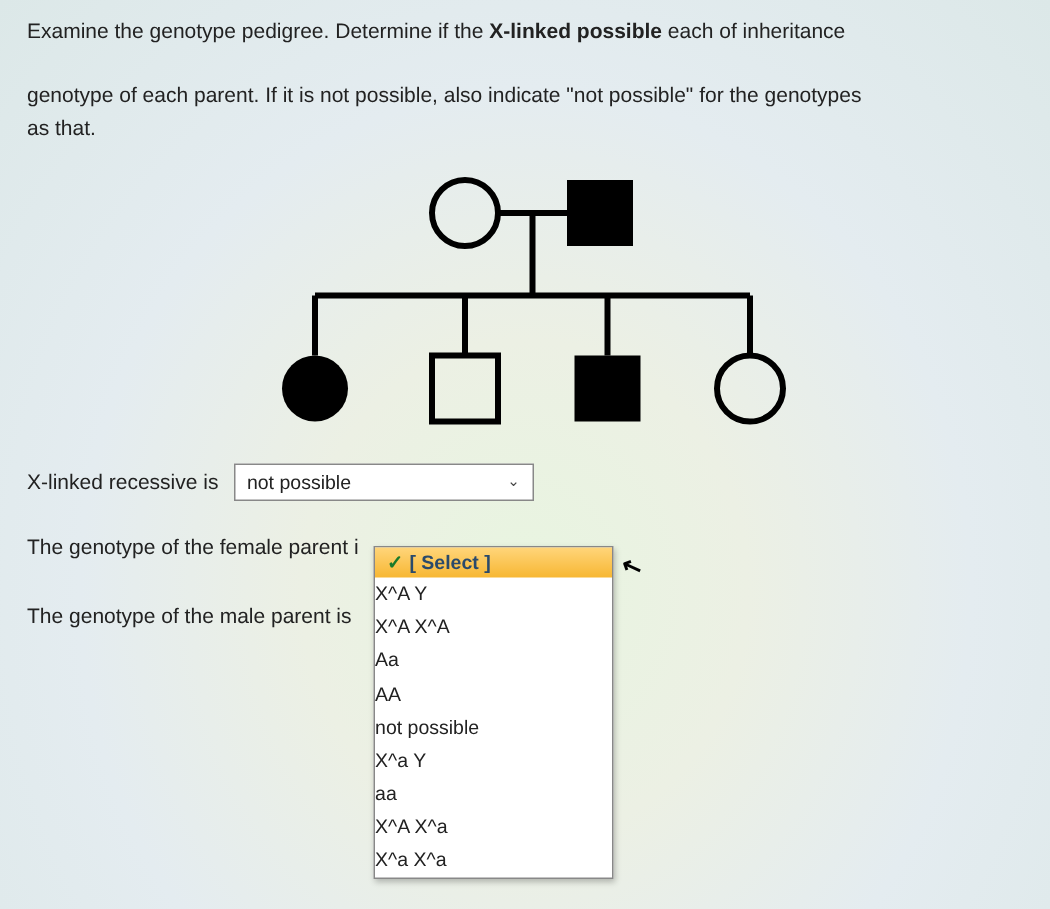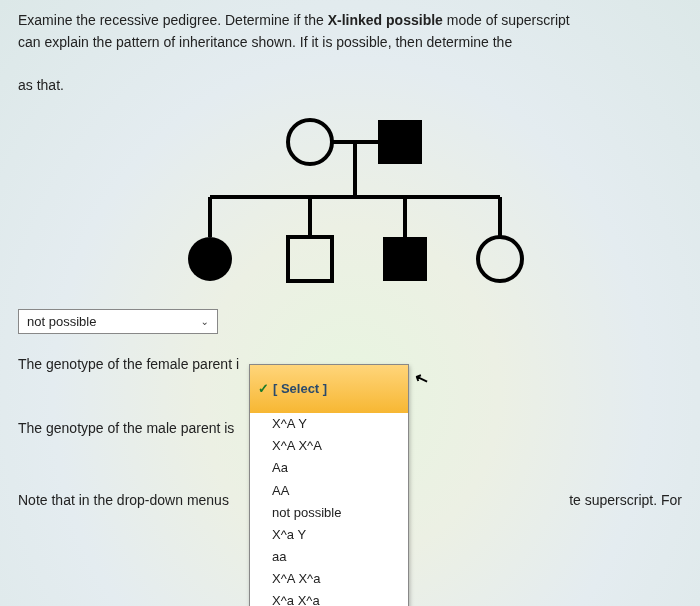--- a/index.html
+++ b/index.html
@@ -55,30 +55,30 @@
     position: absolute;
     top: 0;
     left: 0;
     min-width: 160px;
     background: #fff;
     border: 1px solid #888;
     box-shadow: 1px 2px 4px rgba(0,0,0,0.25);
     z-index: 10;
   }
   .dd-opt {
-    padding: 2px 22px;
+    padding: 2px 0;
     font-size: 13px;
     line-height: 1.4;
     white-space: nowrap;
   }
   .dd-opt.header {
     background: linear-gradient(#ffd57a, #f7b733);
     color: #2a4a6b;
     font-weight: bold;
-    padding: 15px 8px;
+    padding: 1px 8px;
   }
   .dd-opt.header .check {
     color: #1a7a2a;
     margin-right: 4px;
   }
   .cursor {
     position: absolute;
     top: 3px;
     right: -20px;
     font-size: 16px;
@@ -100,23 +100,23 @@
   .male-row {
     position: relative;
     z-index: 1;
   }
 </style>
 </head>
 <body>
 
 <div class="page">
   <div class="instructions">
-    <span>Examine the recessive pedigree. Determine if the </span><span class="bold">X-linked possible</span><span> mode of superscript</span><br>
-    <span>can explain the pattern of inheritance shown. If it is possible, then determine the</span><br>
+    <span>Examine the genotype pedigree. Determine if the </span><span class="bold">X-linked possible</span><span> each of inheritance</span><br>
     <br>
+    <span>genotype of each parent. If it is not possible, also indicate "not possible" for the genotypes</span><br>
     <span>as that.</span>
   </div>
 
   <svg class="pedigree" width="380" height="190" viewBox="0 0 380 190">
 
     <circle cx="150" cy="35" r="22" fill="none" stroke="#000" stroke-width="4"></circle>
     <rect x="218" y="13" width="44" height="44" fill="#000"></rect>
 
     <line x1="172" y1="35" x2="218" y2="35" stroke="#000" stroke-width="4"></line>
 
@@ -129,20 +129,21 @@
     <line x1="245" y1="90" x2="245" y2="130" stroke="#000" stroke-width="4"></line>
     <line x1="340" y1="90" x2="340" y2="130" stroke="#000" stroke-width="4"></line>
 
     <circle cx="50" cy="152" r="22" fill="#000"></circle>
     <rect x="128" y="130" width="44" height="44" fill="none" stroke="#000" stroke-width="4"></rect>
     <rect x="223" y="130" width="44" height="44" fill="#000"></rect>
     <circle cx="340" cy="152" r="22" fill="none" stroke="#000" stroke-width="4"></circle>
   </svg>
 
   <div class="answer-line">
+    <span>X-linked recessive is</span>
     <div class="select-box">
       <span>not possible</span>
       <span class="select-caret">⌄</span>
     </div>
   </div>
 
   <div class="answer-line" style="margin-bottom:2px;">
     <span>The genotype of the female parent i</span>
     <div class="dropdown-wrap">
       <div class="dropdown-open">
@@ -156,22 +157,18 @@
         <div class="dd-opt">AA</div>
         <div class="dd-opt">not possible</div>
         <div class="dd-opt">X^a Y</div>
         <div class="dd-opt">aa</div>
         <div class="dd-opt">X^A X^a</div>
         <div class="dd-opt">X^a X^a</div>
       </div>
     </div>
   </div>
 
-  <div class="answer-line male-row" style="margin-top:48px;">
+  <div class="answer-line male-row" style="margin-top:30px;">
     <span>The genotype of the male parent is</span>
   </div>
 
-  <div class="note" style="margin-top:56px;">
-    <span>Note that in the drop-down menus</span>
-    <span class="right-frag">te superscript. For</span>
-  </div>
 
 </div>
 
 </body></html>

